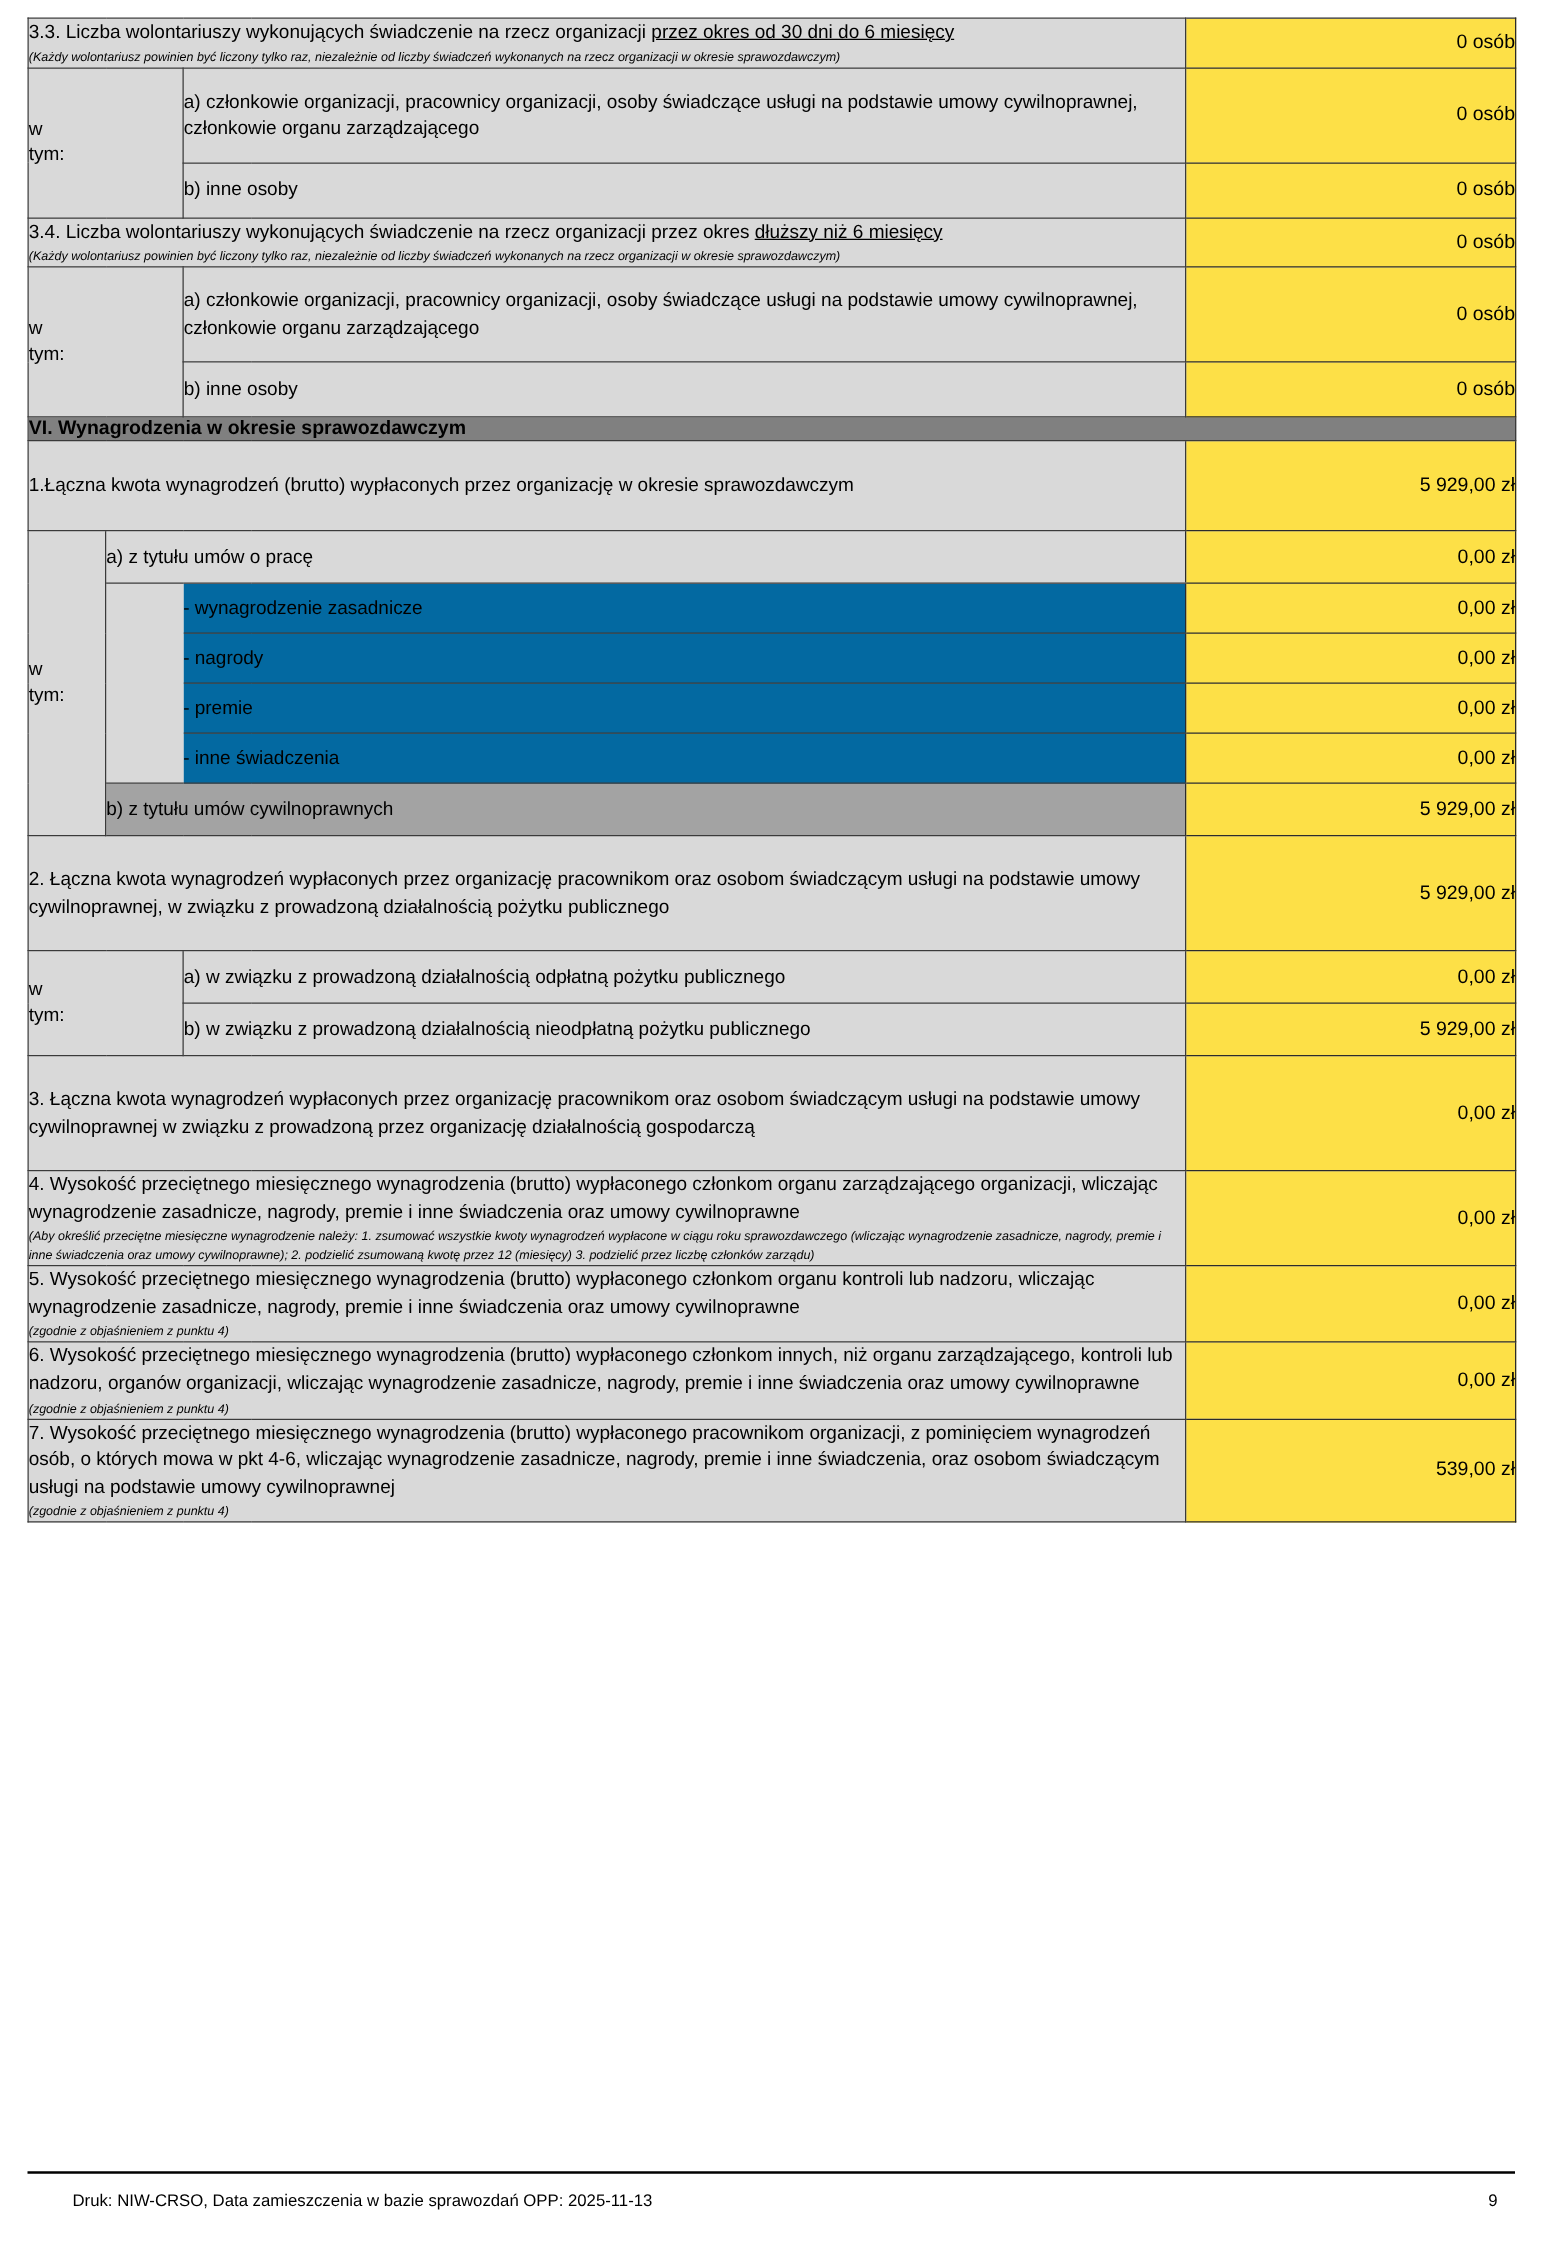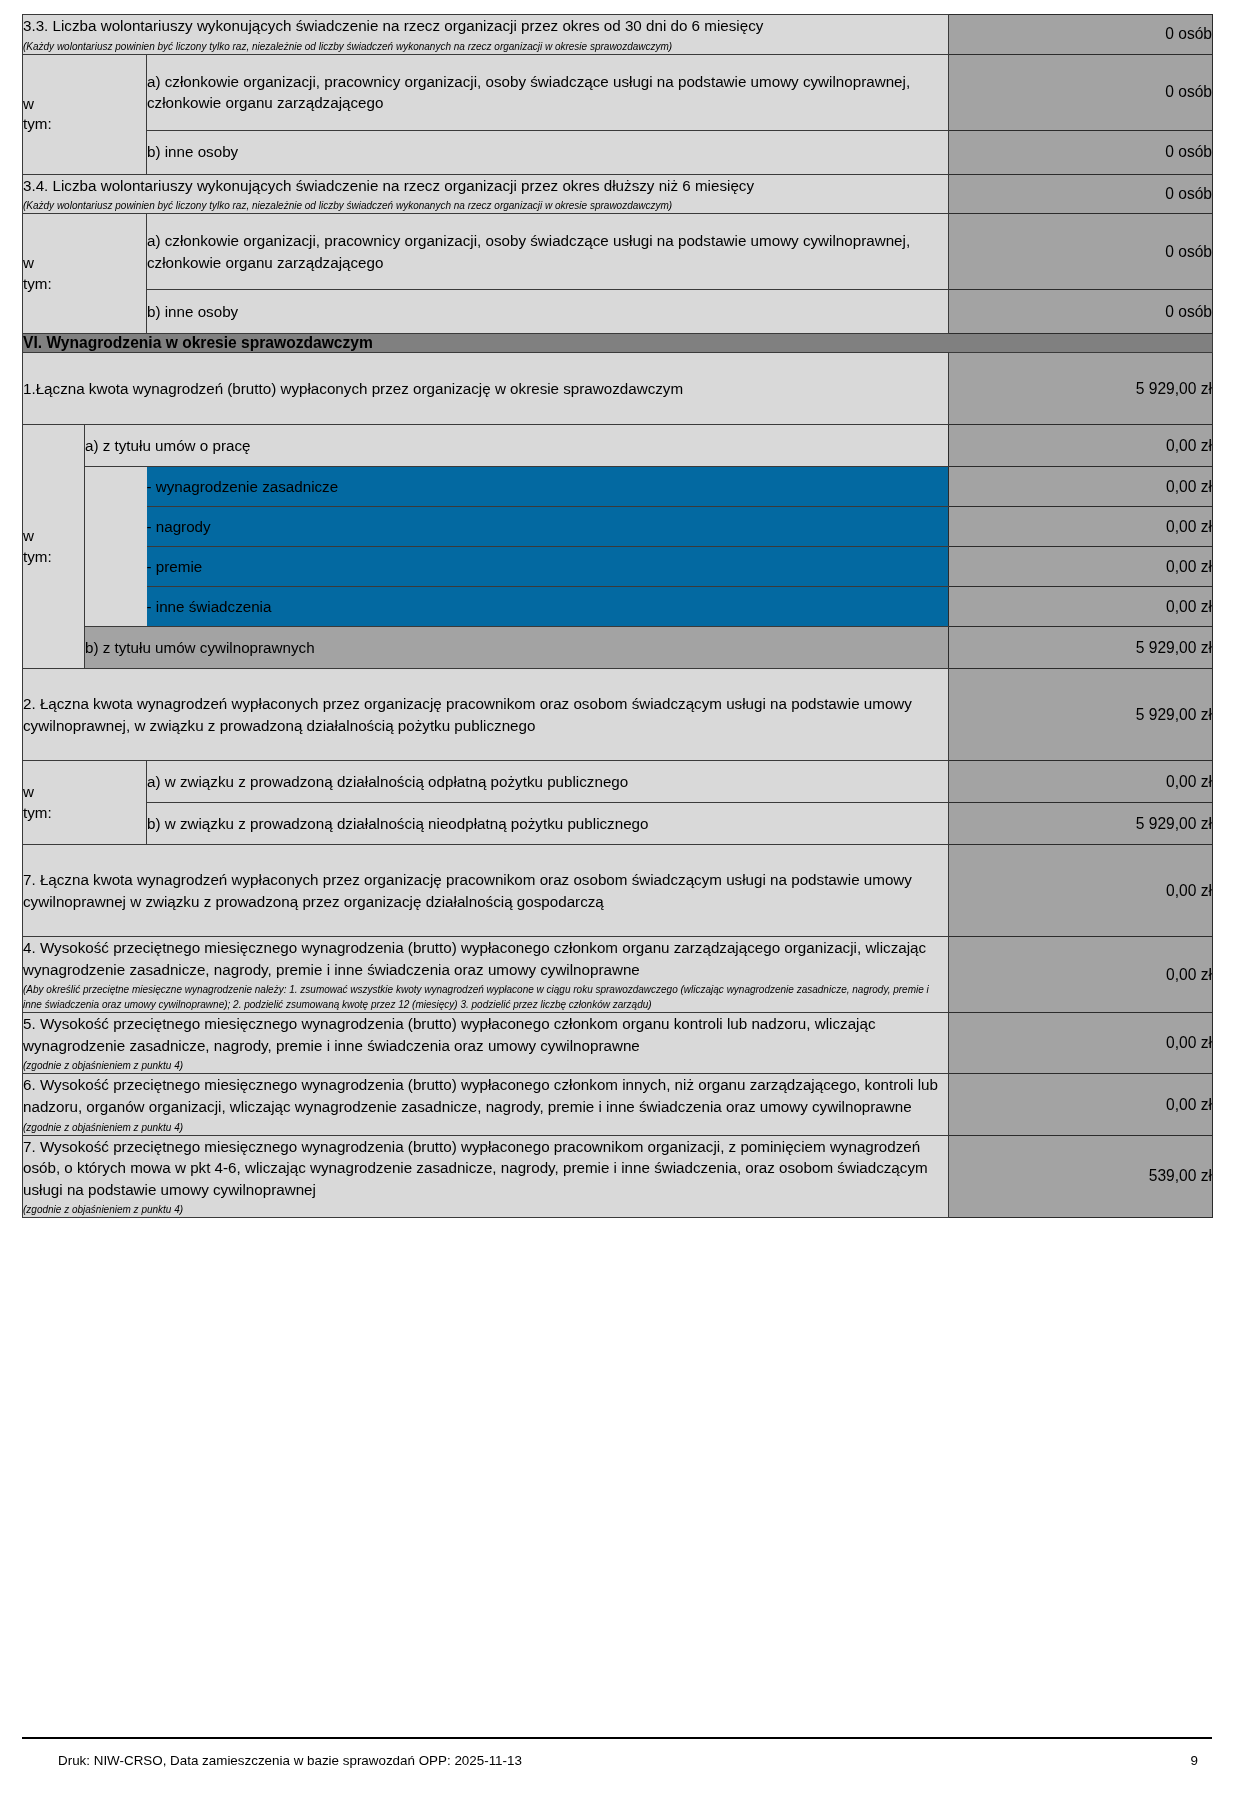--- a/index.html
+++ b/index.html
@@ -32,21 +32,21 @@
   }
 
   
   .lbl {
     background: #d9d9d9;
     border: 1.5px solid #3a3a3a;
     padding: 9px 10px 10px 10px;
     line-height: 1.42;
   }
   .val {
-    background: #a3a3a3;
+    background: #fde047;
     border: 1.5px solid #2b2b2b;
     text-align: right;
     padding: 0 14px;
     white-space: nowrap;
     font-size: 15.6px;
   }
   .wtym {
     background: #d9d9d9;
     border: 1.5px solid #3a3a3a;
     vertical-align: middle;
@@ -54,21 +54,21 @@
     line-height: 1.35;
     font-size: 15.2px;
   }
   .note {
     font-style: italic;
     font-size: 10px;
     line-height: 1.5;
     display: block;
     margin-top: 2px;
   }
-  .u { }
+  .u { text-decoration: underline; }
   .b { font-weight: normal; }
 
   
   .section-band {
     background: #808080;
     border: 1.5px solid #3a3a3a;
     font-weight: bold;
     font-size: 15.6px;
     padding: 16px 10px 17px 10px;
     margin-top: 20px;
@@ -229,21 +229,21 @@
       </td>
       <td class="lbl" colspan="2" style="height:42px">a) w związku z prowadzoną działalnością odpłatną pożytku publicznego</td>
       <td class="val">0,00 zł</td>
     </tr>
     <tr>
       <td class="lbl" colspan="2" style="height:42px">b) w związku z prowadzoną działalnością nieodpłatną pożytku publicznego</td>
       <td class="val">5 929,00 zł</td>
     </tr>
 
     <tr>
-      <td class="lbl" colspan="4" style="height:92px">7. Łączna kwota wynagrodzeń wypłaconych przez organizację pracownikom oraz osobom świadczącym usługi na podstawie umowy cywilnoprawnej w związku z prowadzoną przez organizację działalnością gospodarczą</td>
+      <td class="lbl" colspan="4" style="height:92px">3. Łączna kwota wynagrodzeń wypłaconych przez organizację pracownikom oraz osobom świadczącym usługi na podstawie umowy cywilnoprawnej w związku z prowadzoną przez organizację działalnością gospodarczą</td>
       <td class="val">0,00 zł</td>
     </tr>
 
     <tr>
       <td class="lbl" colspan="4">
         <span>4. Wysokość </span><span class="b">przeciętnego</span><span> miesięcznego wynagrodzenia (brutto) wypłaconego członkom organu zarządzającego organizacji, wliczając wynagrodzenie zasadnicze, nagrody, premie i inne świadczenia oraz umowy cywilnoprawne</span>
         <span class="note">(Aby określić przeciętne miesięczne wynagrodzenie należy:  1. zsumować wszystkie kwoty wynagrodzeń wypłacone w ciągu roku sprawozdawczego (wliczając wynagrodzenie zasadnicze, nagrody, premie i inne świadczenia oraz umowy cywilnoprawne); 2. podzielić zsumowaną kwotę  przez  12 (miesięcy) 3. podzielić przez liczbę członków zarządu)</span>
       </td>
       <td class="val">0,00 zł</td>
     </tr>

